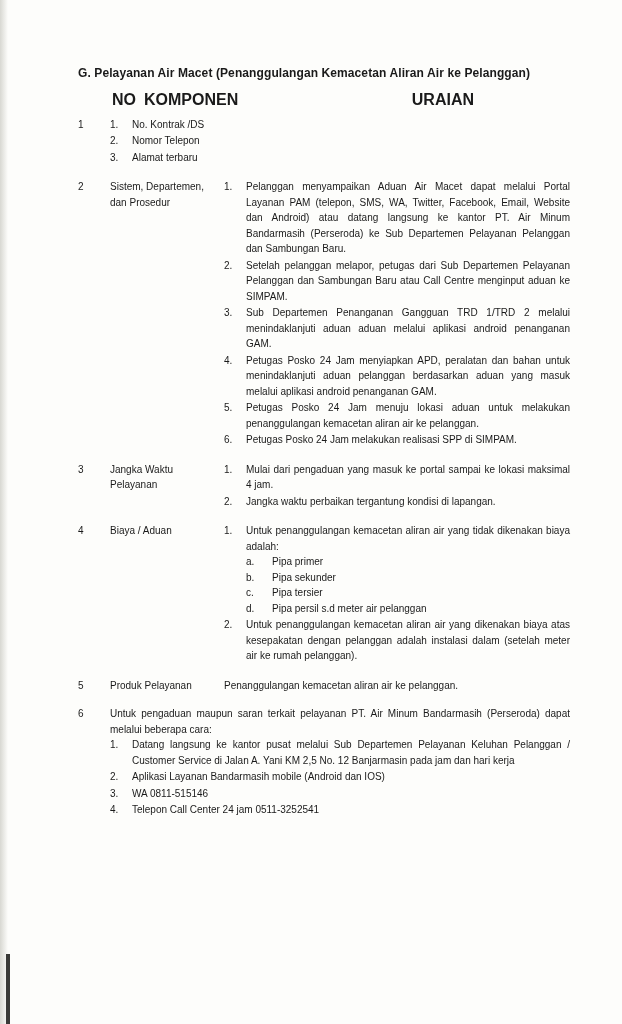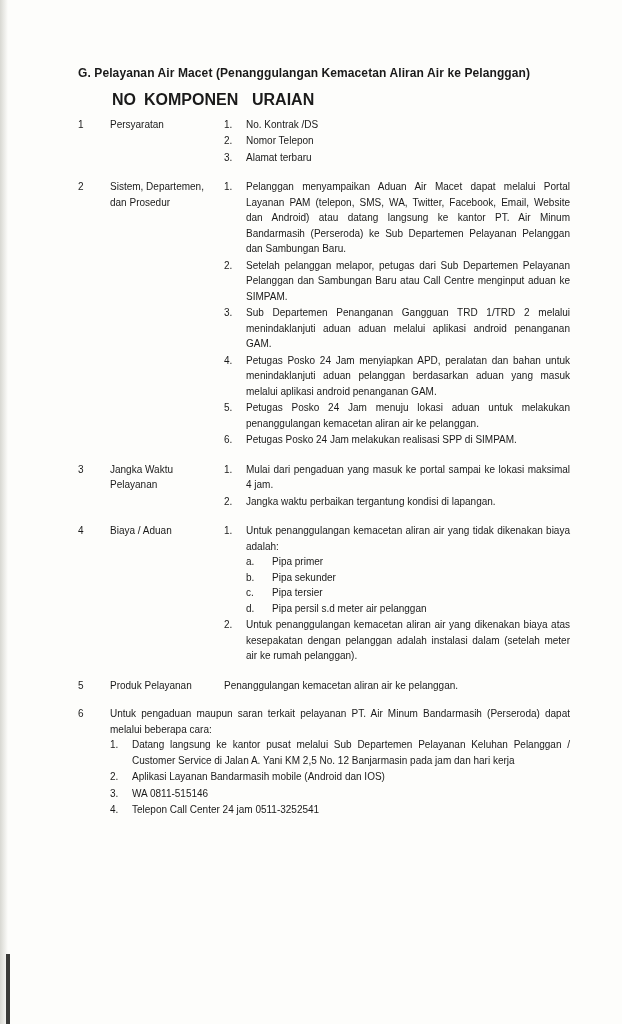--- a/index.html
+++ b/index.html
@@ -61,21 +61,21 @@
     flex: 0 0 32px;
   }
   .col-komp {
     width: 108px;
     flex: 0 0 108px;
   }
   .col-ur {
     flex: 1 1 auto;
   }
   .header-row .col-ur {
-    text-align: left;
+    text-align: right;
     padding-right: 96px;
   }
   .row {
     display: flex;
     font-size: 10px;
     line-height: 1.55;
     margin-bottom: 13px;
   }
   .row .col-no { padding-top: 0; }
   .row .col-komp { padding-right: 6px; }
@@ -130,21 +130,20 @@
     <div class="doc-title">G.  Pelayanan Air Macet (Penanggulangan Kemacetan Aliran Air ke Pelanggan)</div>
 
     <div class="header-row">
       <div class="col-no">NO</div>
       <div class="col-komp">KOMPONEN</div>
       <div class="col-ur">URAIAN</div>
     </div>
 
     <div class="row">
       <div class="col-no">1</div>
-      <div class="col-komp">Persyaratan</div>
       <div class="col-ur">
         <ol class="num tight">
           <li><span class="mk">1.</span><span>No. Kontrak /DS</span></li>
           <li><span class="mk">2.</span><span>Nomor Telepon</span></li>
           <li><span class="mk">3.</span><span>Alamat terbaru</span></li>
         </ol>
       </div>
     </div>
 
     <div class="row">

